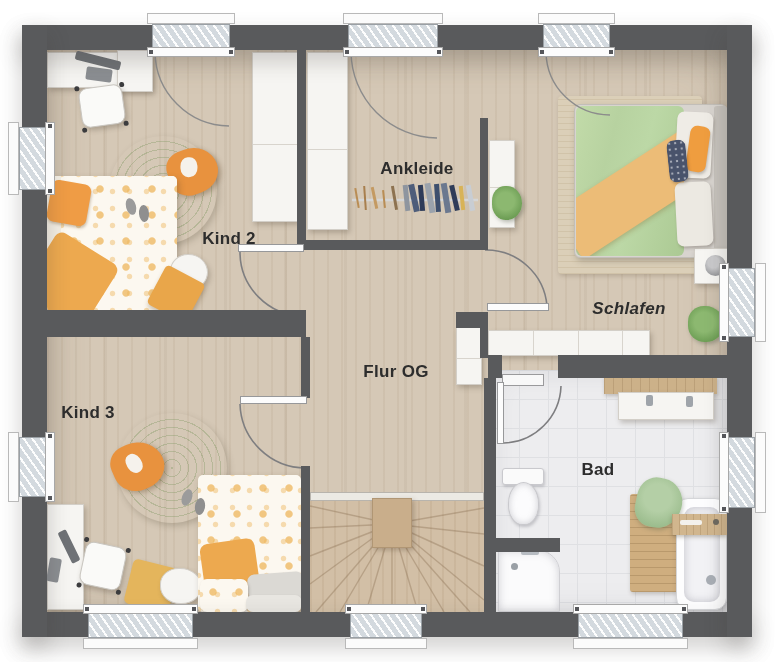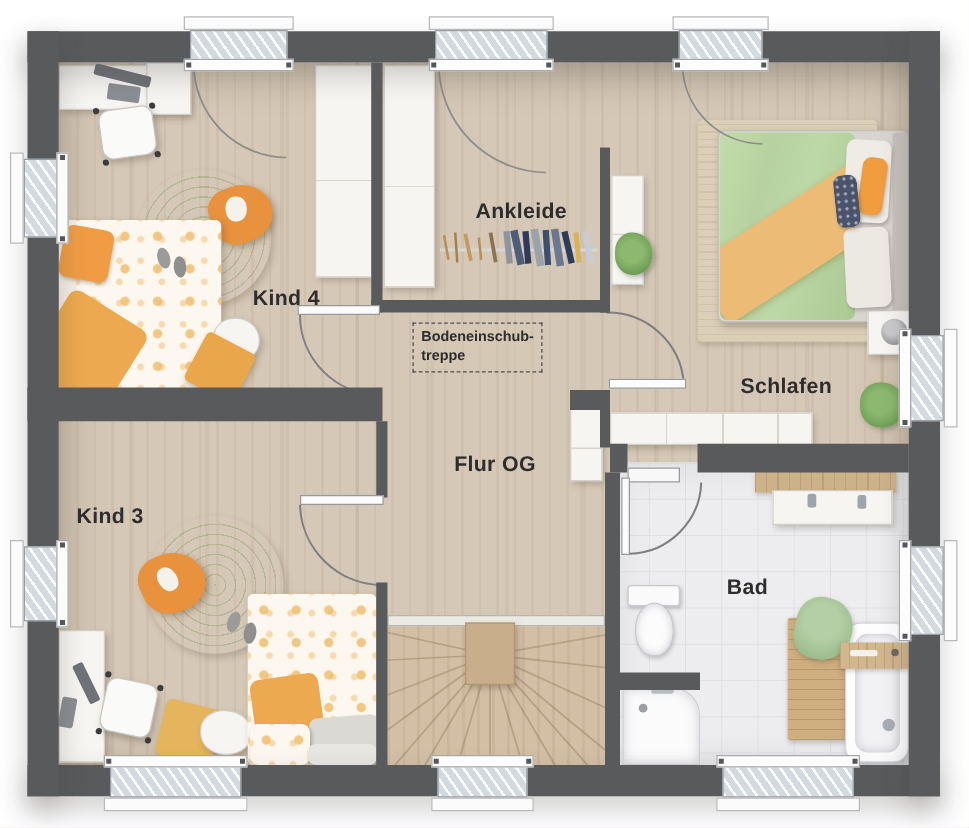--- a/index.html
+++ b/index.html
@@ -260,24 +260,20 @@
   <div class="abs win-out" style="left:83px;top:638px;width:115px;height:11px;"></div>
   <div class="abs win-glass" style="left:88px;top:611px;width:105px;height:27px;"></div>
   <div class="abs win-sill sill-h" style="left:83px;top:604px;width:115px;height:10px;"></div>
   <div class="abs win-out" style="left:345px;top:638px;width:82px;height:11px;"></div>
   <div class="abs win-glass" style="left:350px;top:611px;width:72px;height:27px;"></div>
   <div class="abs win-sill sill-h" style="left:345px;top:604px;width:82px;height:10px;"></div>
   <div class="abs win-out" style="left:573px;top:638px;width:115px;height:11px;"></div>
   <div class="abs win-glass" style="left:578px;top:611px;width:105px;height:27px;"></div>
   <div class="abs win-sill sill-h" style="left:573px;top:604px;width:115px;height:10px;"></div>
 
-  <div class="abs room-label" style="left:229px;top:239px;">Kind 4</div>
+  <div class="abs room-label" style="left:229px;top:239px;">Kind 2</div>
   <div class="abs room-label" style="left:88px;top:413px;">Kind 3</div>
   <div class="abs room-label" style="left:417px;top:169px;">Ankleide</div>
   <div class="abs room-label" style="left:396px;top:372px;">Flur OG</div>
-  <div class="abs room-label" style="left:629px;top:309px;">Schlafen</div>
+  <div class="abs room-label" style="left:629px;top:309px;font-style:italic;">Schlafen</div>
   <div class="abs room-label" style="left:598px;top:470px;">Bad</div>
-  <div class="abs stair-note" style="left:330px;top:258px;">
-    <div>Bodeneinschub-</div>
-    <div>treppe</div>
-  </div>
 
 </div>
 
 </body></html>

